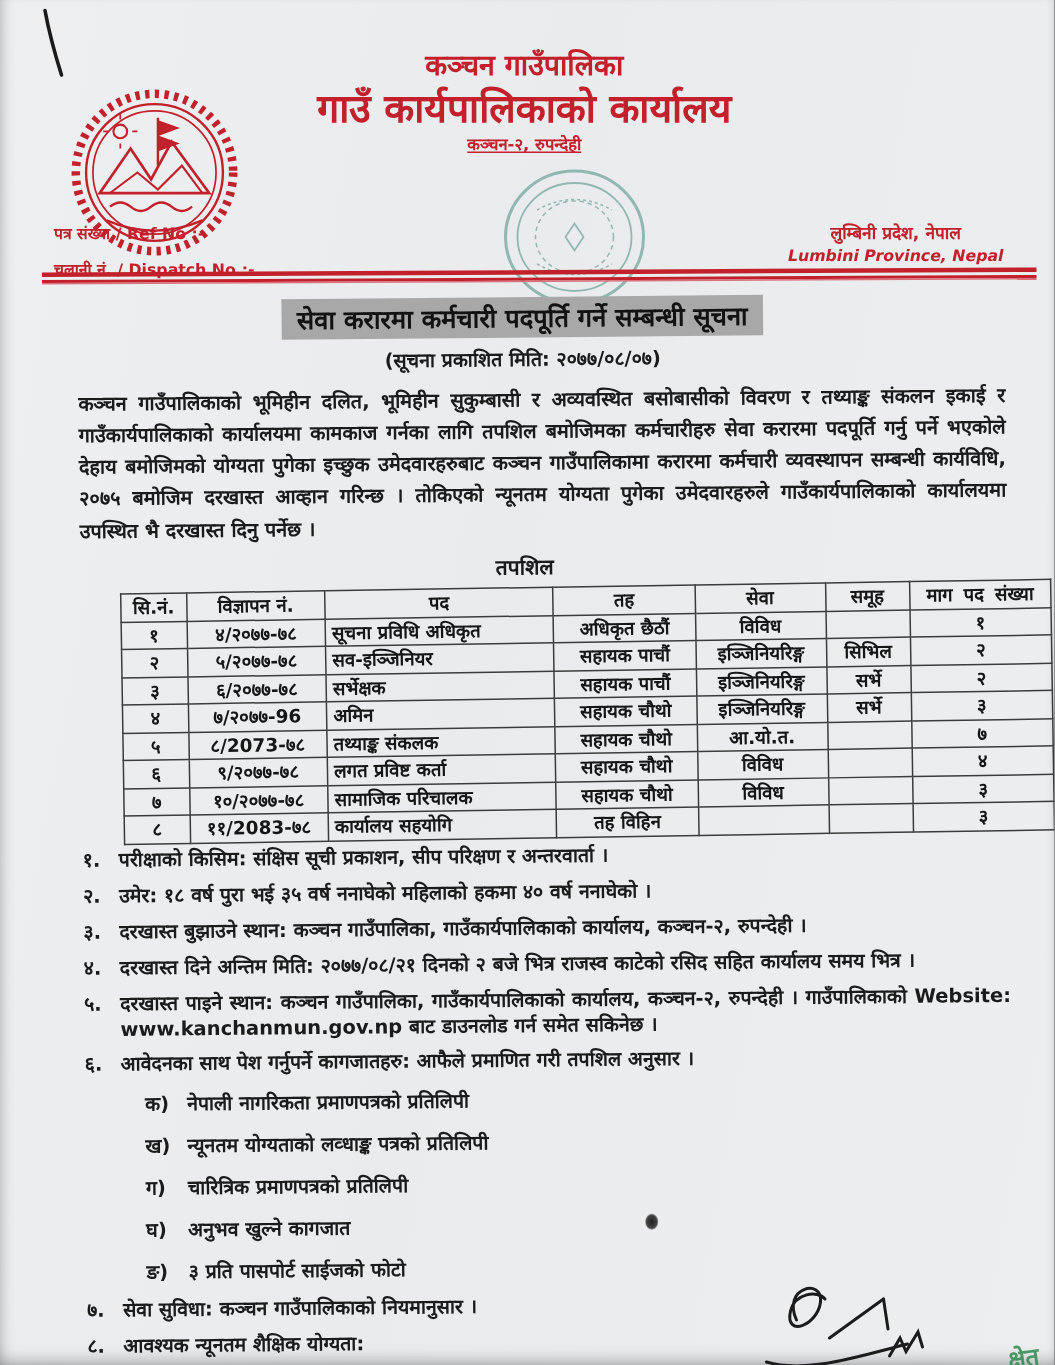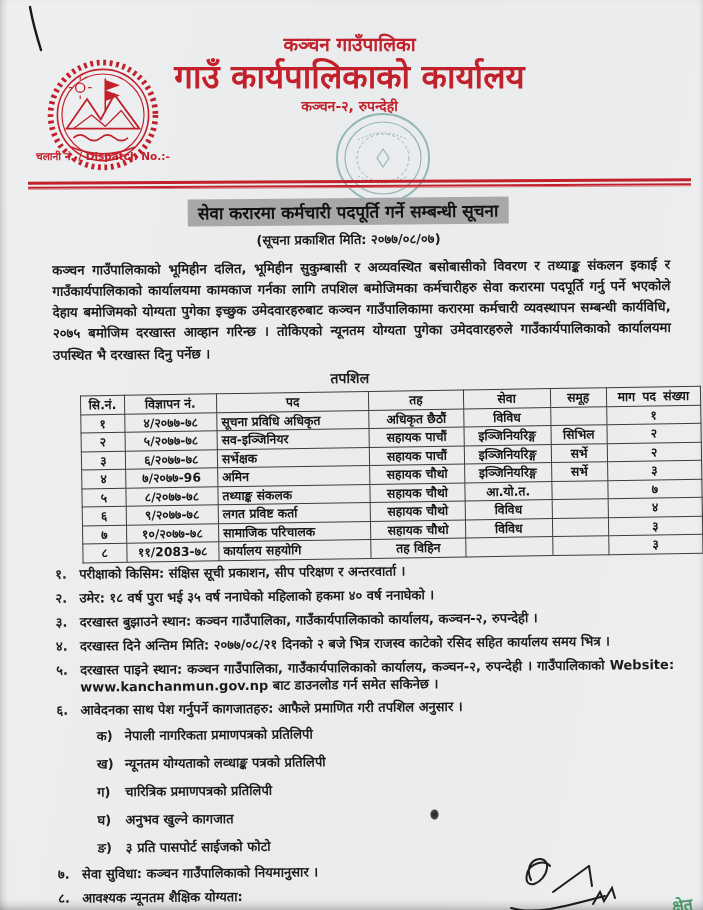--- a/index.html
+++ b/index.html
@@ -7,23 +7,23 @@
     position:relative;width:703px;height:910px;margin:0 auto;overflow:hidden;
     background:linear-gradient(100deg,#edeff1 0%,#e9ebed 45%,#eceef0 100%);
     box-shadow:inset 8px 0 10px -8px rgba(0,0,0,.28), inset 0 -10px 12px -9px rgba(0,0,0,.35), inset -4px 0 8px -6px rgba(0,0,0,.18);
     font-family:"DejaVu Sans","Liberation Sans",sans-serif;color:#1b1b1b;
   }
   
   .red{color:#c2202b;}
   .lh-center{position:absolute;top:34px;left:0;right:4px;text-align:center;line-height:1.12;}
   .muni-ne{font-size:19px;font-weight:bold;}
   .muni-en{font-size:15px;font-weight:bold;margin-top:2px;}
-  .office-ne{font-size:33px;font-weight:bold;margin-top:4px;}
+  .office-ne{font-size:26px;font-weight:bold;margin-top:4px;}
   .office-en{font-size:21px;font-weight:bold;margin-top:2px;}
-  .addr-ne{font-size:14px;font-weight:bold;margin-top:3px;}
+  .addr-ne{font-size:11px;font-weight:bold;margin-top:3px;text-decoration:underline;}
   .addr-en{font-size:13px;font-weight:bold;margin-top:1px;}
   .emblem{position:absolute;left:46px;top:56px;width:114px;height:118px;}
   .refblock{position:absolute;left:36px;top:144px;font-size:10.5px;font-weight:bold;line-height:2.3;}
   .province{position:absolute;right:34px;top:148px;text-align:center;line-height:1.35;}
   .prov-ne{font-size:11.5px;font-weight:bold;}
   .prov-en{font-size:10.5px;font-weight:bold;font-style:italic;}
   .stamp{position:absolute;left:328px;top:108px;width:110px;height:100px;opacity:.5;pointer-events:none;}
   .sep{position:absolute;top:180px;left:28px;right:12px;height:2px;
        border-top:3px solid #c2202b;border-bottom:2px solid #c2202b;transform:rotate(-0.3deg);}
   .sep::after{content:"";display:block;margin-top:4px;height:1px;background:#d9707c;}
@@ -90,23 +90,28 @@
     <g stroke="#3d8578" fill="none">
       <ellipse cx="55" cy="50" rx="46" ry="44" stroke-width="2"></ellipse>
       <ellipse cx="55" cy="50" rx="38" ry="36" stroke-width="1.2"></ellipse>
       <ellipse cx="55" cy="50" rx="26" ry="24" stroke-width="1" stroke-dasharray="3 2.5"></ellipse>
       <path d="M49,50 l6,-9 l6,9 l-6,9 Z" stroke-width="1.2"></path>
       <path d="M30,32 q25,-14 50,0 M30,68 q25,14 50,0" stroke-width="1" stroke-dasharray="2 2"></path>
     </g>
   </svg>
 
   <div class="refblock red">
+    <div>पत्र संख्या / Ref No :-</div>
     <div>चलानी नं. / Dispatch No.:-</div>
   </div>
 
+  <div class="province red">
+    <div class="prov-ne">लुम्बिनी प्रदेश, नेपाल</div>
+    <div class="prov-en">Lumbini Province, Nepal</div>
+  </div>
 
   <div class="sep"></div>
 
   <div class="doc">
 
     <div class="title-wrap">
       <span class="title">सेवा करारमा कर्मचारी पदपूर्ति गर्ने सम्बन्धी सूचना</span>
     </div>
     <div class="pubdate">(सूचना प्रकाशित मिति: २०७७/०८/०७)</div>
 
@@ -158,21 +163,21 @@
           <td>४</td>
             <td>७/२०७७-96</td>
             <td class="left">अमिन</td>
             <td>सहायक चौथो</td>
             <td>इञ्जिनियरिङ्ग</td>
             <td>सर्भे</td>
             <td>३</td>
         </tr>
         <tr>
           <td>५</td>
-            <td>८/२०७७-७८</td>
+            <td>८/2073-७८</td>
             <td class="left">तथ्याङ्क संकलक</td>
             <td>सहायक चौथो</td>
             <td>आ.यो.त.</td>
             <td></td>
             <td>७</td>
         </tr>
         <tr>
           <td>६</td>
             <td>९/२०७७-७८</td>
             <td class="left">लगत प्रविष्ट कर्ता</td>

